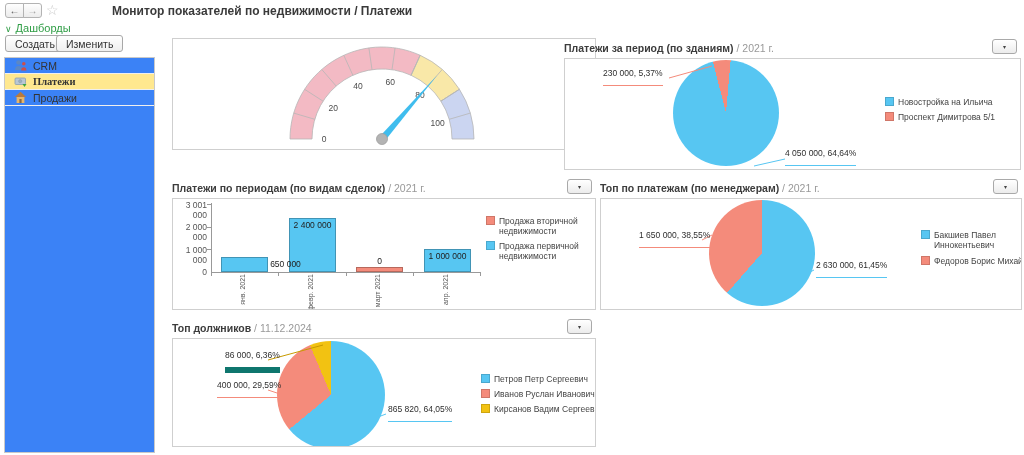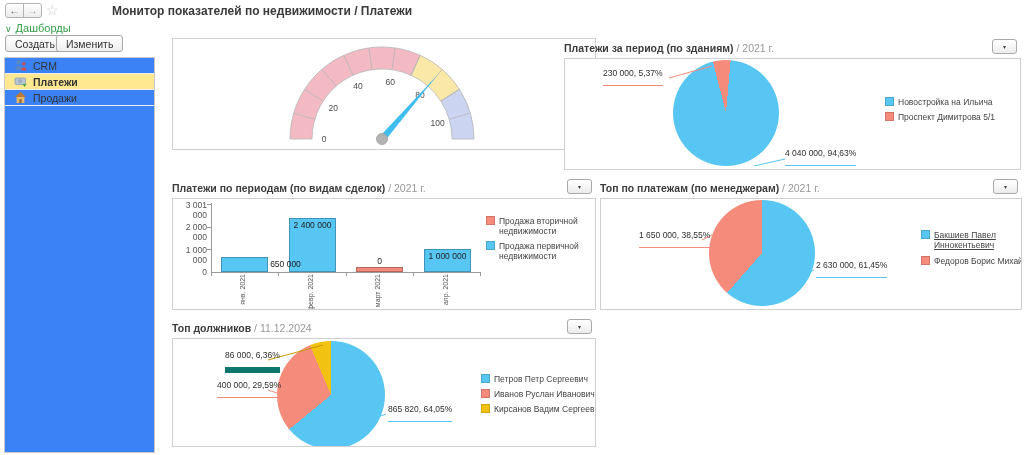--- a/index.html
+++ b/index.html
@@ -23,21 +23,21 @@
   
   .sbtn { position:absolute; top:35px; height:17px; padding:0 9px; font-size:10.5px; color:#333;
           border:1px solid #a8a8a8; border-radius:3px; background:linear-gradient(#fff,#efefef); cursor:pointer; }
   #btn-create { left:5px; }
   #btn-edit { left:56px; }
   .list { position:absolute; left:4px; top:57px; width:151px; height:396px; border:1px solid #c9c9c9; background:#3b82f6; }
   .lrow { display:flex; align-items:center; height:16px; border-bottom:1px solid #efefef; cursor:pointer; }
   .lrow .ric { width:13px; height:13px; margin:0 6px 0 9px; flex:none; }
   .lrow .rlabel { font-size:10.5px; color:#333; }
   .lrow.sel { background:#FFE88F; }
-  .lrow.sel .rlabel { font-weight:bold; }
+  .lrow.sel .rlabel { font-weight:bold;font-family:Liberation Serif, serif; }
 
   
   .panel { position:absolute; }
   #p-gauge { left:172px; top:38px;  width:424px; }
   #p-pie1  { left:564px; top:38px;  width:457px; }
   #p-bar   { left:172px; top:178px; width:424px; }
   #p-pie2  { left:600px; top:178px; width:422px; }
   #p-pie3  { left:172px; top:318px; width:424px; }
   .p-head { position:relative; height:20px; }
   .p-title { font-size:10.5px; font-weight:bold; color:#3c3c3c; }
@@ -55,21 +55,21 @@
   .st-salmon { stroke:#F48B7B; } .st-blue { stroke:#57C6F2; } .st-gold { stroke:#C79A00; }
   .callout { position:absolute; font-size:8.5px; color:#2e2e2e; padding-bottom:7px; white-space:nowrap; }
   .u-salmon { border-bottom:1px solid #F48B7B; }
   .u-blue   { border-bottom:1px solid #57C6F2; }
   .u-gold   { border-bottom:6px solid #0f766e; }
   .legend { position:absolute; font-size:8.5px; color:#444; }
   .leg-row { display:flex; align-items:flex-start; margin-bottom:5px; }
   .leg-sq { width:9px; height:9px; margin:0 4px 0 0; flex:none; border:1px solid rgba(0,0,0,.15); }
   .leg-t { line-height:10px; }
   .nowrap { white-space:nowrap; }
-  .w70 { max-width:70px;text-decoration:underline; }
+  .w70 { max-width:70px; }
   .w92 { max-width:92px; }
 
   
   .ylab { position:absolute; left:0; width:34px; text-align:right; font-size:8.5px; color:#555; }
   .axis { position:absolute; background:#999; }
   .bar { position:absolute; width:47px; border:1px solid rgba(0,0,0,.25); }
   .bar-label { position:absolute; width:47px; text-align:center; font-size:8.5px; color:#222; }
   .xtick { position:absolute; top:74px; width:1px; height:3px; background:#999; }
   .xlab { position:absolute; top:75px; width:100px; text-align:right; font-size:7px; color:#555;
           transform:rotate(-90deg); transform-origin:100% 0; white-space:nowrap; }
@@ -156,21 +156,21 @@
       <span class="p-title">Платежи за период (по зданиям)</span><span class="p-suffix"> / 2021 г.</span>
       <button class="p-menu"><span>▾</span></button>
     </div>
     <div class="p-box">
       <div class="pie" style="left: 108px; top: 1px; width: 106px; height: 106px; background: conic-gradient(from 5deg, rgb(87, 198, 242) 0deg, rgb(87, 198, 242) 340.668deg, rgb(244, 139, 123) 340.668deg, rgb(244, 139, 123) 360deg);"></div>
       <svg class="leaders" width="422" height="112">
         <line x1="104" y1="19" x2="147" y2="7" class="st-salmon"></line>
         <line x1="220" y1="100" x2="189" y2="107" class="st-blue"></line>
       </svg>
       <div class="callout u-salmon" style="left:38px;top:9px">230 000, 5,37%</div>
-      <div class="callout u-blue" style="left:220px;top:89px">4 040 000, 94,63%</div>
+      <div class="callout u-blue" style="left:220px;top:89px">4 050 000, 64,64%</div>
       <div class="legend" style="left:320px;top:38px">
         <div class="leg-row">
             <span class="leg-sq" style="background: rgb(87, 198, 242);"></span>
             <span class="leg-t nowrap">Новостройка на Ильича</span>
           </div>
         <div class="leg-row">
             <span class="leg-sq" style="background: rgb(244, 139, 123);"></span>
             <span class="leg-t nowrap">Проспект Димитрова 5/1</span>
           </div>
       </div>

